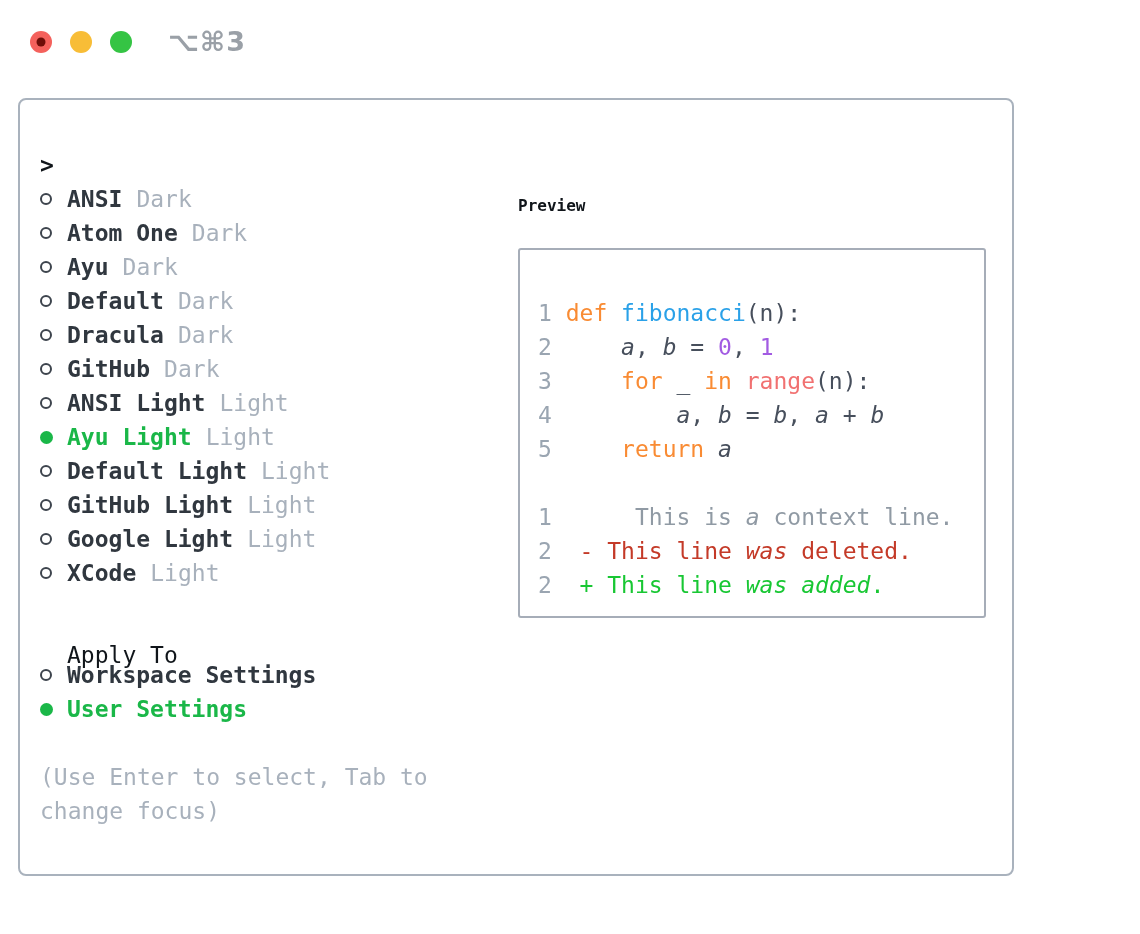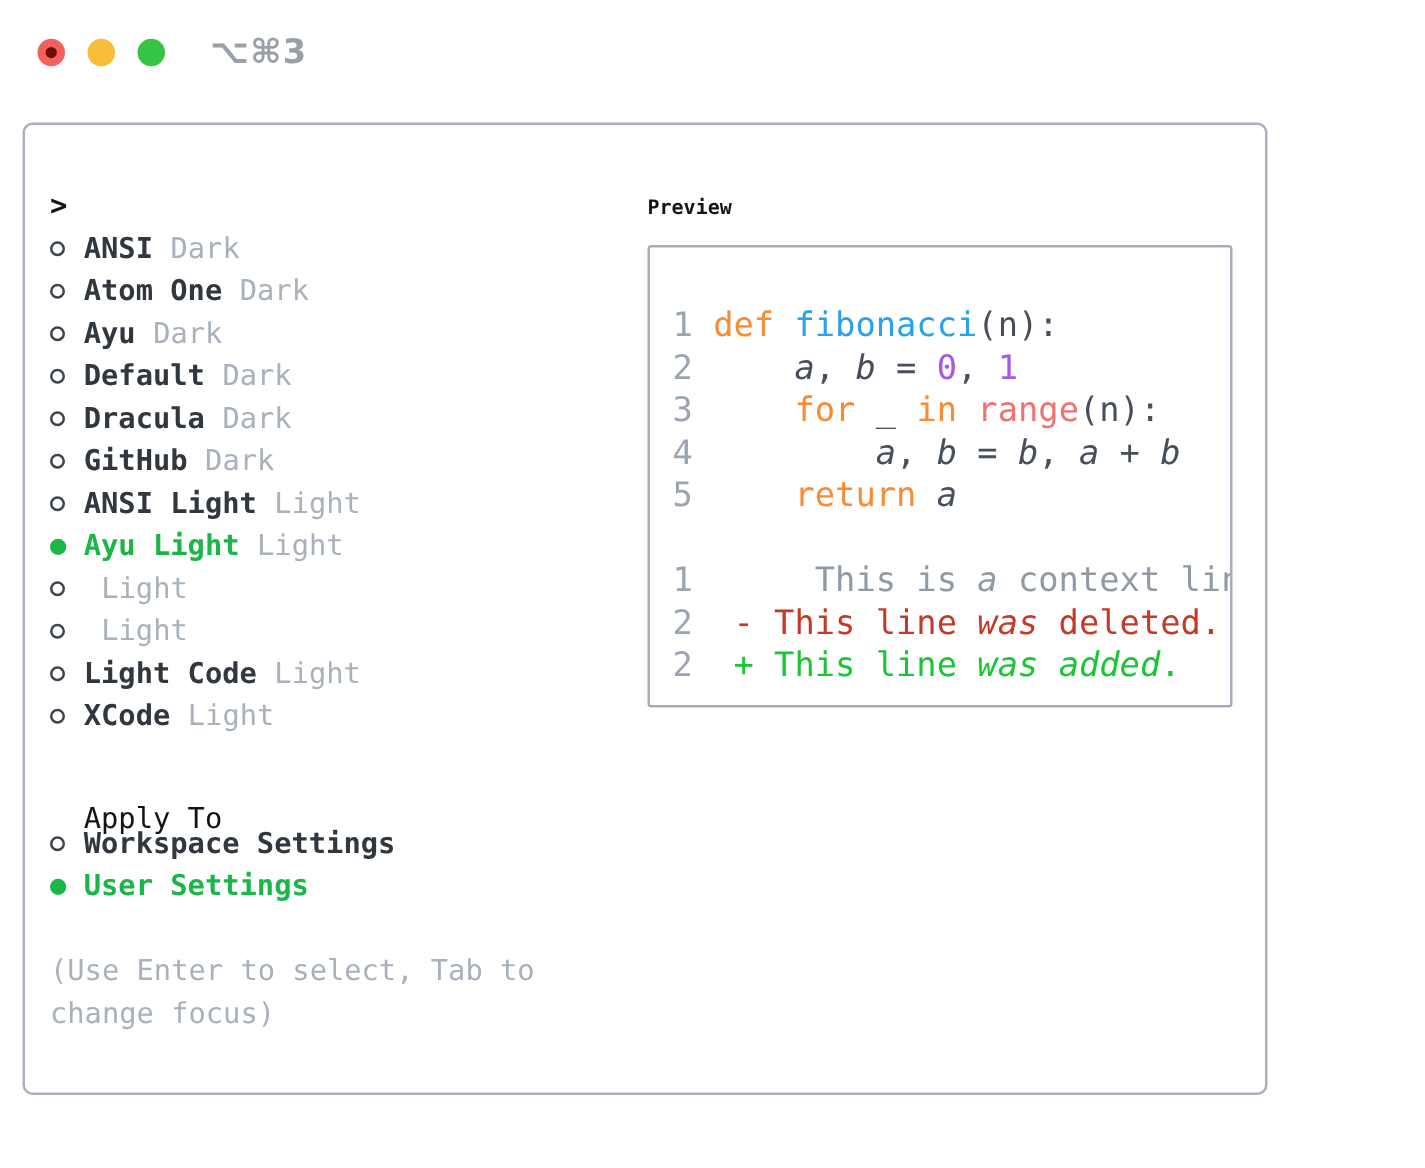--- a/index.html
+++ b/index.html
@@ -50,26 +50,26 @@
          border: 2px solid #3d444d; background: transparent; }
   .dot-selected { border: none; background: #1ab748; width: 13px; height: 13px; }
   .section-title { color: #10151a; font-weight: bold; }
   .apply-title   { color: #10151a; font-weight: normal; margin-top: 28px; }
   .label { color: #30373f; font-weight: bold; }
   .label-selected { color: #1ab748; }
   .tag { color: #a8b1bc; margin-left: 14px; }
   .hint { color: #a8b1bc; font-size: 23px; height: 34px; line-height: 34px; white-space: pre; }
 
   
-  .preview-title-row { height: 34px; display: flex; align-items: center; }
+  .preview-title-row { height: 34px; display: flex; align-items: center; margin-top: 40px; }
   .preview-box {
-    margin-top: 14px; margin-right: 2px;
+    margin-top: 26px; margin-right: 2px;
     border: 2px solid #a6adb8; border-radius: 3px; background: #fff;
     padding: 46px 0 14px 18px;
-    font-size: 27px; line-height: 34px; white-space: pre; overflow: hidden;
+    font-size: 23px; line-height: 34px; white-space: pre; overflow: hidden;
   }
   .code-line { height: 34px; white-space: pre; }
 
   .tok-ln    { color: #9aa5b1; }
   .tok-kw    { color: #f98b33; }
   .tok-fn    { color: #2aa1e8; }
   .tok-num   { color: #a25be2; }
   .tok-sp    { color: #f17171; }
   .tok-pl    { color: #474f5c; }
   .tok-var   { color: #474f5c; font-style: italic; }
@@ -101,23 +101,23 @@
 
       <div id="theme-list">
           <div class="row"><span class="marker-slot"><span class="dot"></span></span><span class="label">ANSI</span><span class="tag">Dark</span></div>
           <div class="row"><span class="marker-slot"><span class="dot"></span></span><span class="label">Atom One</span><span class="tag">Dark</span></div>
           <div class="row"><span class="marker-slot"><span class="dot"></span></span><span class="label">Ayu</span><span class="tag">Dark</span></div>
           <div class="row"><span class="marker-slot"><span class="dot"></span></span><span class="label">Default</span><span class="tag">Dark</span></div>
           <div class="row"><span class="marker-slot"><span class="dot"></span></span><span class="label">Dracula</span><span class="tag">Dark</span></div>
           <div class="row"><span class="marker-slot"><span class="dot"></span></span><span class="label">GitHub</span><span class="tag">Dark</span></div>
           <div class="row"><span class="marker-slot"><span class="dot"></span></span><span class="label">ANSI Light</span><span class="tag">Light</span></div>
           <div class="row"><span class="marker-slot"><span class="dot dot-selected"></span></span><span class="label label-selected">Ayu Light</span><span class="tag">Light</span></div>
-          <div class="row"><span class="marker-slot"><span class="dot"></span></span><span class="tag">Light</span></div>
-          <div class="row"><span class="marker-slot"><span class="dot"></span></span><span class="tag">Light</span></div>
-          <div class="row"><span class="marker-slot"><span class="dot"></span></span><span class="label">Light Code</span><span class="tag">Light</span></div>
+          <div class="row"><span class="marker-slot"><span class="dot"></span></span><span class="label">Default Light</span><span class="tag">Light</span></div>
+          <div class="row"><span class="marker-slot"><span class="dot"></span></span><span class="label">GitHub Light</span><span class="tag">Light</span></div>
+          <div class="row"><span class="marker-slot"><span class="dot"></span></span><span class="label">Google Light</span><span class="tag">Light</span></div>
           <div class="row"><span class="marker-slot"><span class="dot"></span></span><span class="label">XCode</span><span class="tag">Light</span></div>
         </div>
 
       <div class="row"></div>
 
       <div class="row">
         <span class="marker-slot"></span>
         <span class="apply-title">Apply To</span>
       </div>
 

